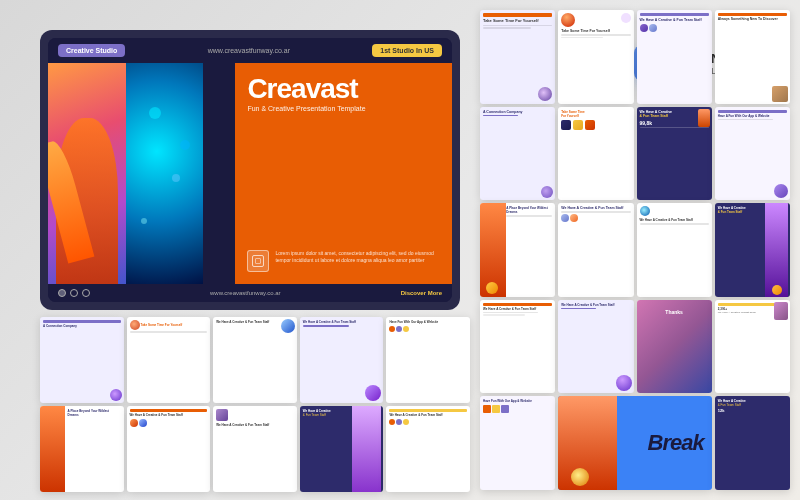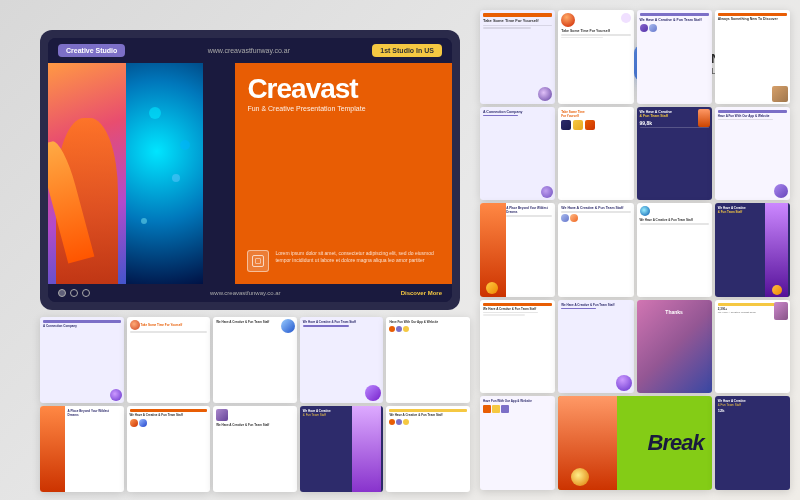--- a/index.html
+++ b/index.html
@@ -504,21 +504,21 @@
     <div style="padding:3px;">
       <div style="font-size:3px;font-weight:bold;color:#2d2b6b;">Have Fun With Our App &amp; Website</div>
       <div style="display:flex;gap:1px;margin-top:2px;">
         <div style="width:8px;height:8px;border-radius:1px;background:#e85d04;"></div>
         <div style="width:8px;height:8px;border-radius:1px;background:#f5c842;"></div>
         <div style="width:8px;height:8px;border-radius:1px;background:#7c6fc7;"></div>
       </div>
     </div>
   </div>
 
-  <div class="right-slide" style="background:#84cc16;position:relative;grid-column:span 2;grid-row:span 1;padding-left:32px;">
+  <div class="right-slide" style="background:#3b82f6;position:relative;grid-column:span 2;grid-row:span 1;padding-left:32px;">
     <div style="position:absolute;left:0;top:0;bottom:0;width:38%;background:linear-gradient(180deg,#ff9966,#cc3300);"></div>
     <div style="position:absolute;left:8%;bottom:4px;width:18px;height:18px;border-radius:50%;background:linear-gradient(135deg,#ffdd44,#ee9900);overflow:hidden;">
       <div style="width:100%;height:100%;background:radial-gradient(circle at 40% 40%,#ffee88,#dd7700);"></div>
     </div>
     <div style="position:absolute;right:8px;top:50%;transform:translateY(-50%);">
       <div style="font-size:22px;font-weight:900;color:#1a1a3e;font-style:italic;letter-spacing:-1px;">Break</div>
     </div>
   </div>
 
   <div class="right-slide" style="background:#2d2b6b;">

